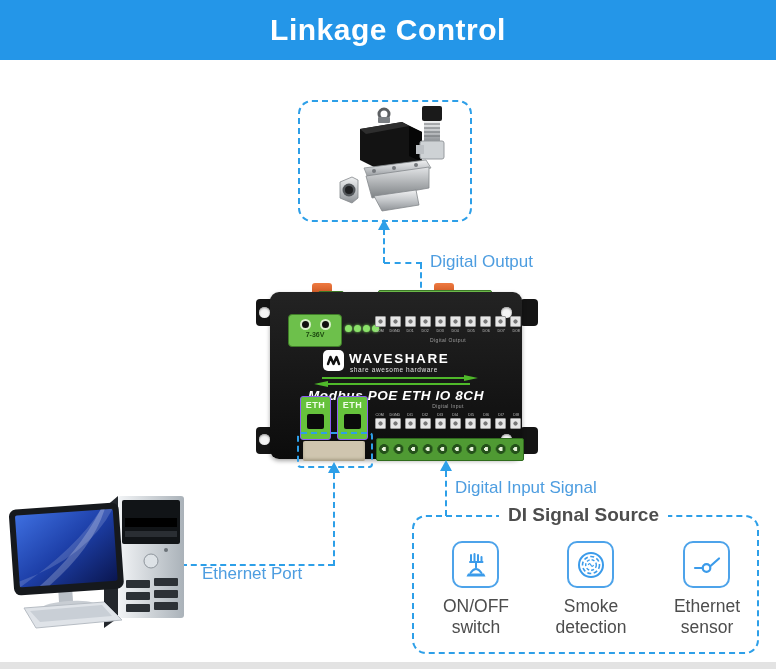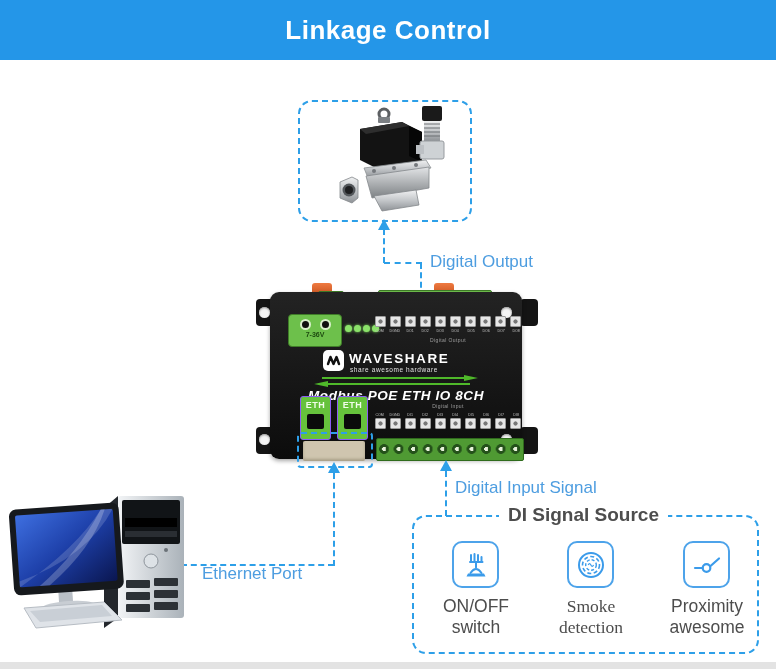--- a/index.html
+++ b/index.html
@@ -2,21 +2,21 @@
 <html><head>
 <meta charset="utf-8">
 <style>
   html,body{margin:0;padding:0;background:#fff;}
   #canvas{position:relative;width:776px;height:669px;background:#ffffff;overflow:hidden;
           font-family:"Liberation Sans",sans-serif;}
   .abs{position:absolute;}
 
   
   #header{left:0;top:0;width:776px;height:60px;background:#2496e8;display:flex;align-items:center;justify-content:center;}
-  #header .title{color:#fff;font-size:26px;font-weight:600;letter-spacing:.5px;}
+  #header .title{color:#fff;font-size:30px;font-weight:600;letter-spacing:.5px;}
 
   
   .dash-box{border:2px dashed #2d9fe8;border-radius:14px;background:transparent;}
   .box-label{font-size:20px;color:#4d4d4d;text-align:center;}
   .box-label span{background:#fff;padding:0 9px;display:inline-block;}
   .blue-label{color:#4d9de0;font-size:17px;white-space:nowrap;}
 
   
   .seg-v{border-left:2px dashed #2d9fe8;width:0;}
   .seg-h{border-top:2px dashed #2d9fe8;height:0;}
@@ -354,17 +354,17 @@
   </div>
   <div class="abs icon-box" style="left:683px;top:541px;">
     <svg width="30" height="30" viewBox="0 0 30 30" fill="none" stroke="#3b9bea" stroke-width="2.2" stroke-linecap="round">
       <line x1="3" y1="18" x2="10.5" y2="18"></line>
       <circle cx="14.5" cy="18" r="3.8"></circle>
       <line x1="18.8" y1="15.8" x2="27" y2="8.5"></line>
     </svg>
   </div>
 
   <div class="abs di-item-label" style="left:432px;top:596px;width:88px;">ON/OFF switch</div>
-  <div class="abs di-item-label" style="left:544px;top:596px;width:94px;font-family:Liberation Serif, serif;">Smoke detection</div>
-  <div class="abs di-item-label" style="left:660px;top:596px;width:94px;">Proximity awesome</div>
+  <div class="abs di-item-label" style="left:544px;top:596px;width:94px;">Smoke detection</div>
+  <div class="abs di-item-label" style="left:660px;top:596px;width:94px;">Ethernet sensor</div>
 
   <div class="abs" id="bottom-strip"></div>
 </div>
 
 </body></html>

